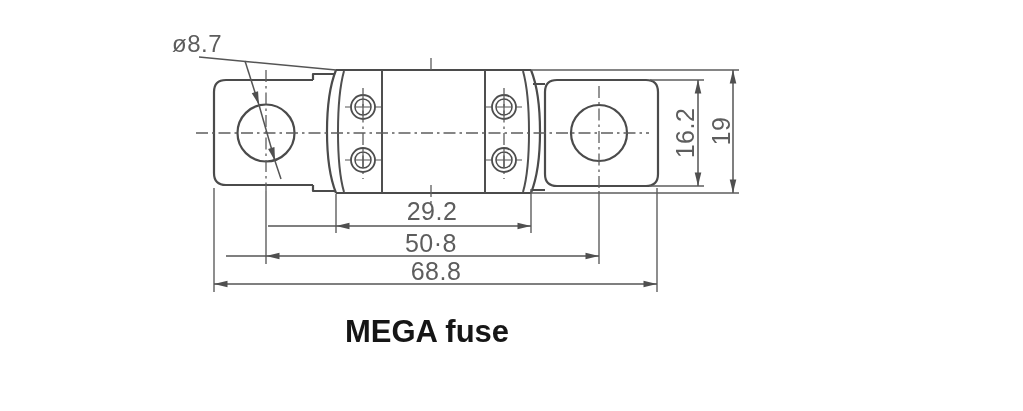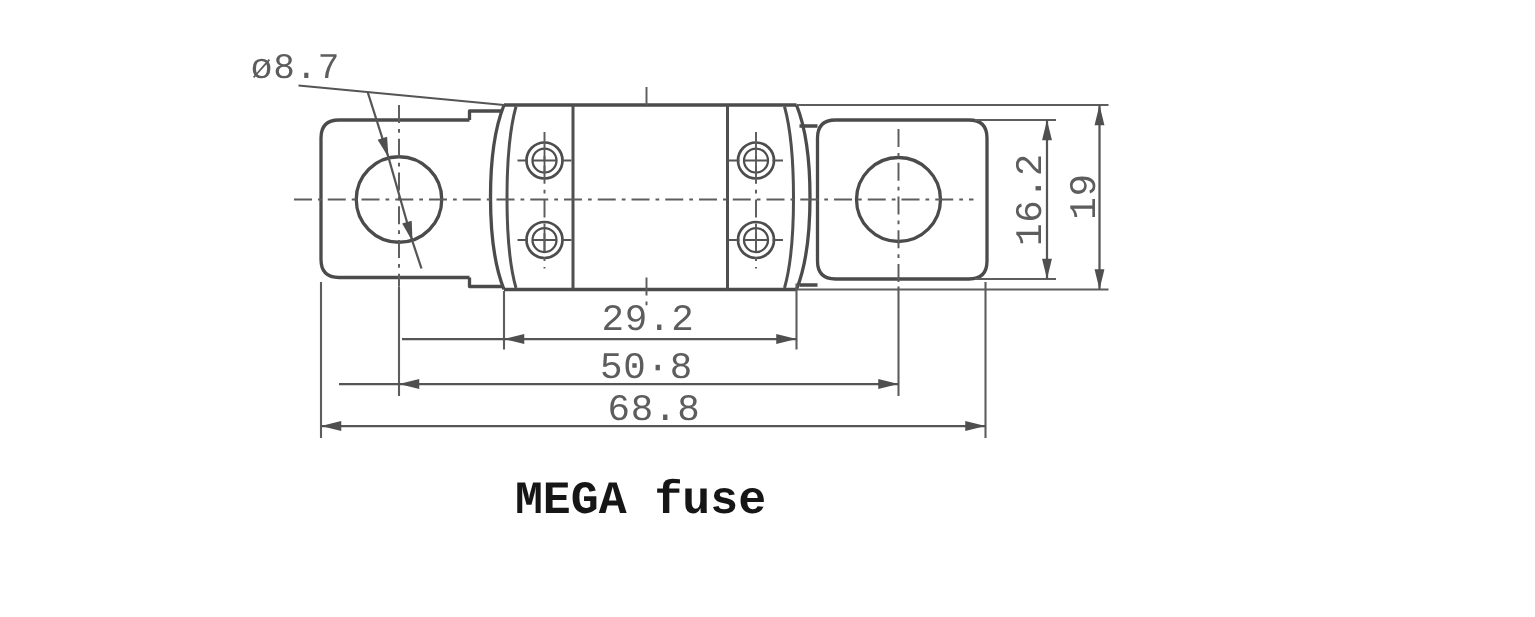--- a/index.html
+++ b/index.html
@@ -1,17 +1,17 @@
 <!DOCTYPE html>
 <html><head>
 <meta charset="utf-8">
 <style>
   html,body{margin:0;padding:0;background:#ffffff;}
   .canvas{position:relative;width:1023px;height:411px;background:#ffffff;overflow:hidden;
-          font-family:Liberation Mono, monospace;}
+          font-family:Liberation Sans, sans-serif;}
   svg{display:block;}
   .outline{stroke:#4b4b4b;stroke-width:2.2;fill:none;stroke-linecap:butt;stroke-linejoin:round;}
   .inner{stroke:#4f4f4f;stroke-width:2;fill:none;}
   .rivet-outer{stroke:#4d4d4d;stroke-width:1.8;fill:none;}
   .rivet-inner{stroke:#4d4d4d;stroke-width:1.5;fill:none;}
   .rivet-cross{stroke:#555555;stroke-width:1.2;fill:none;}
   .centerline{stroke:#5d5d5d;stroke-width:1.3;fill:none;stroke-dasharray:12 4 2.5 4;}
   .ext{stroke:#5d5d5d;stroke-width:1.4;fill:none;}
   .dim{stroke:#555555;stroke-width:1.5;fill:none;}
   .leader{stroke:#555555;stroke-width:1.5;fill:none;}

